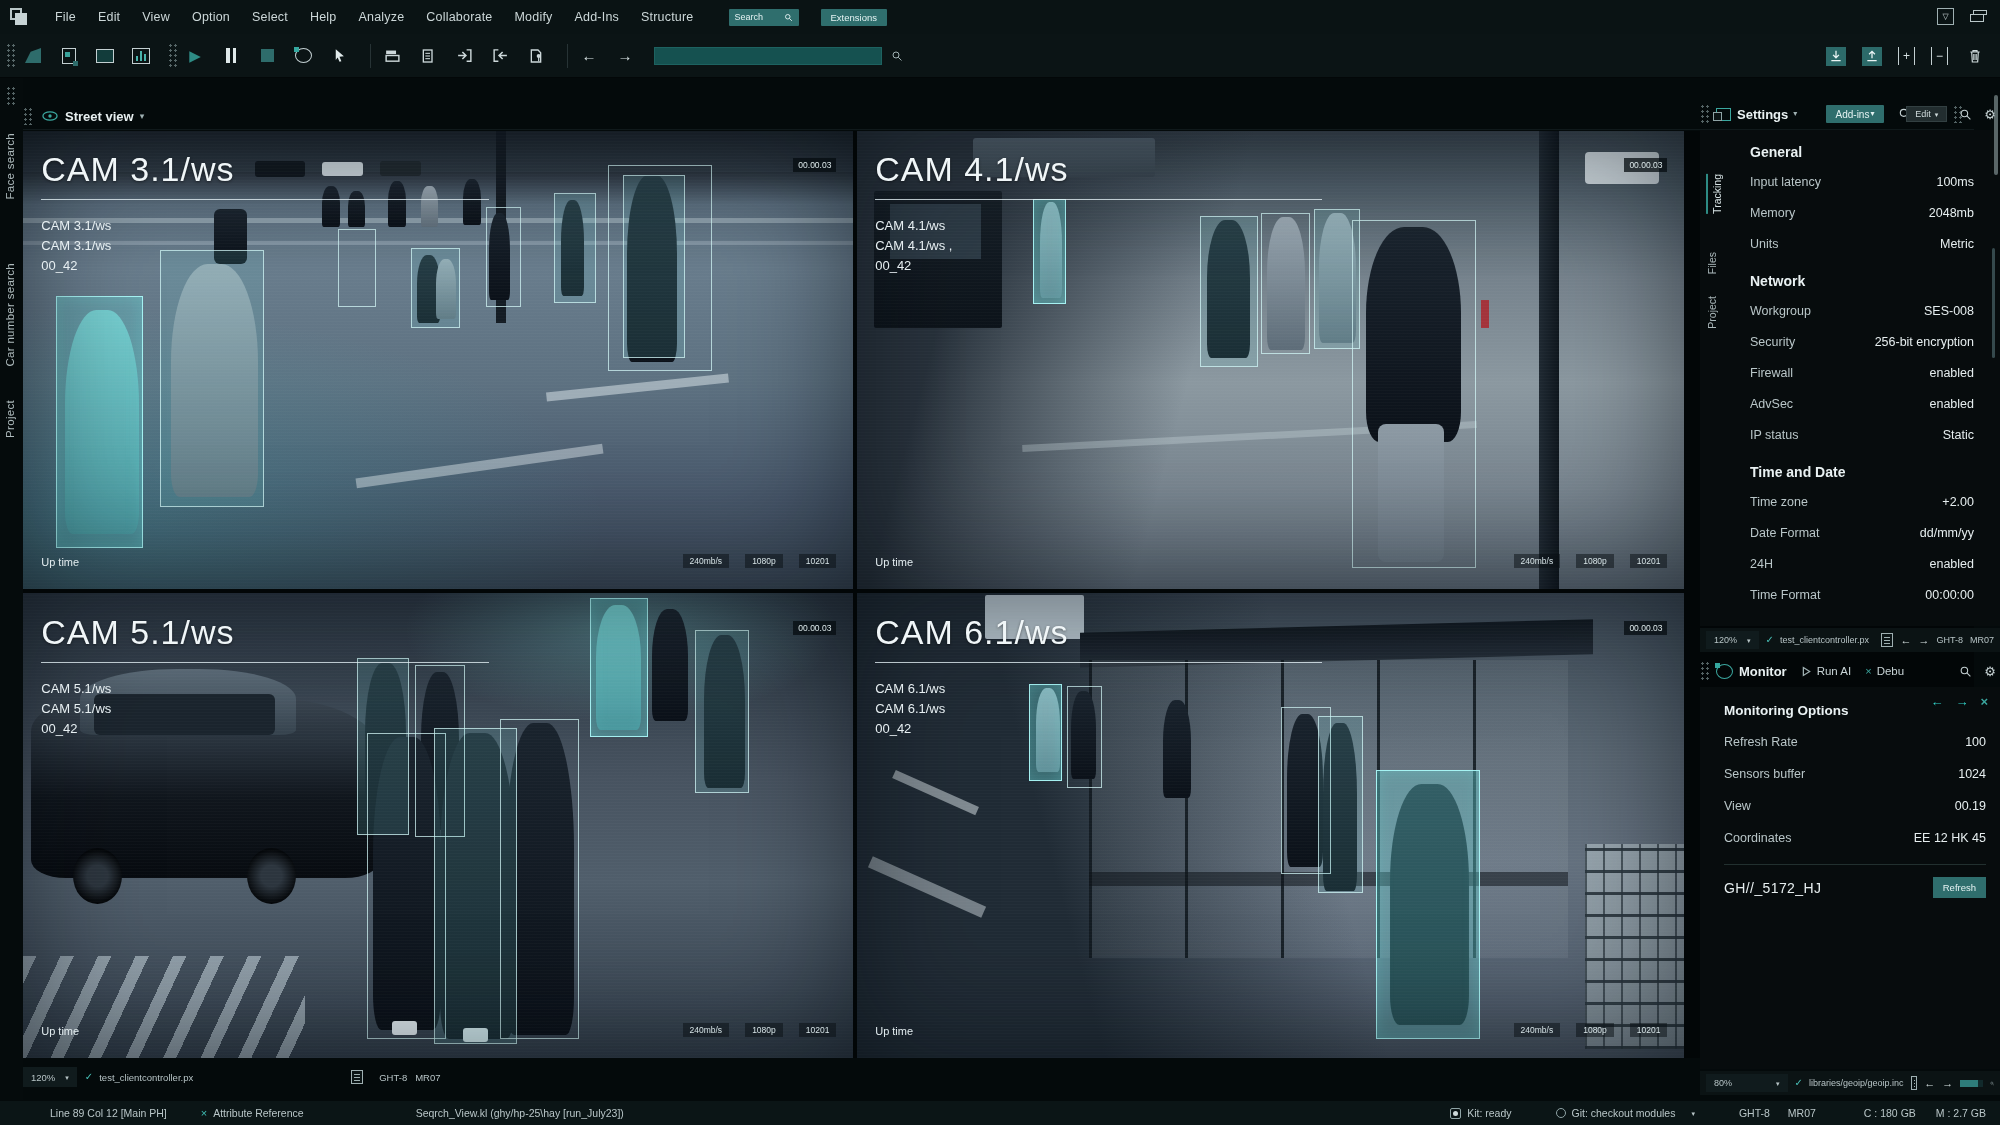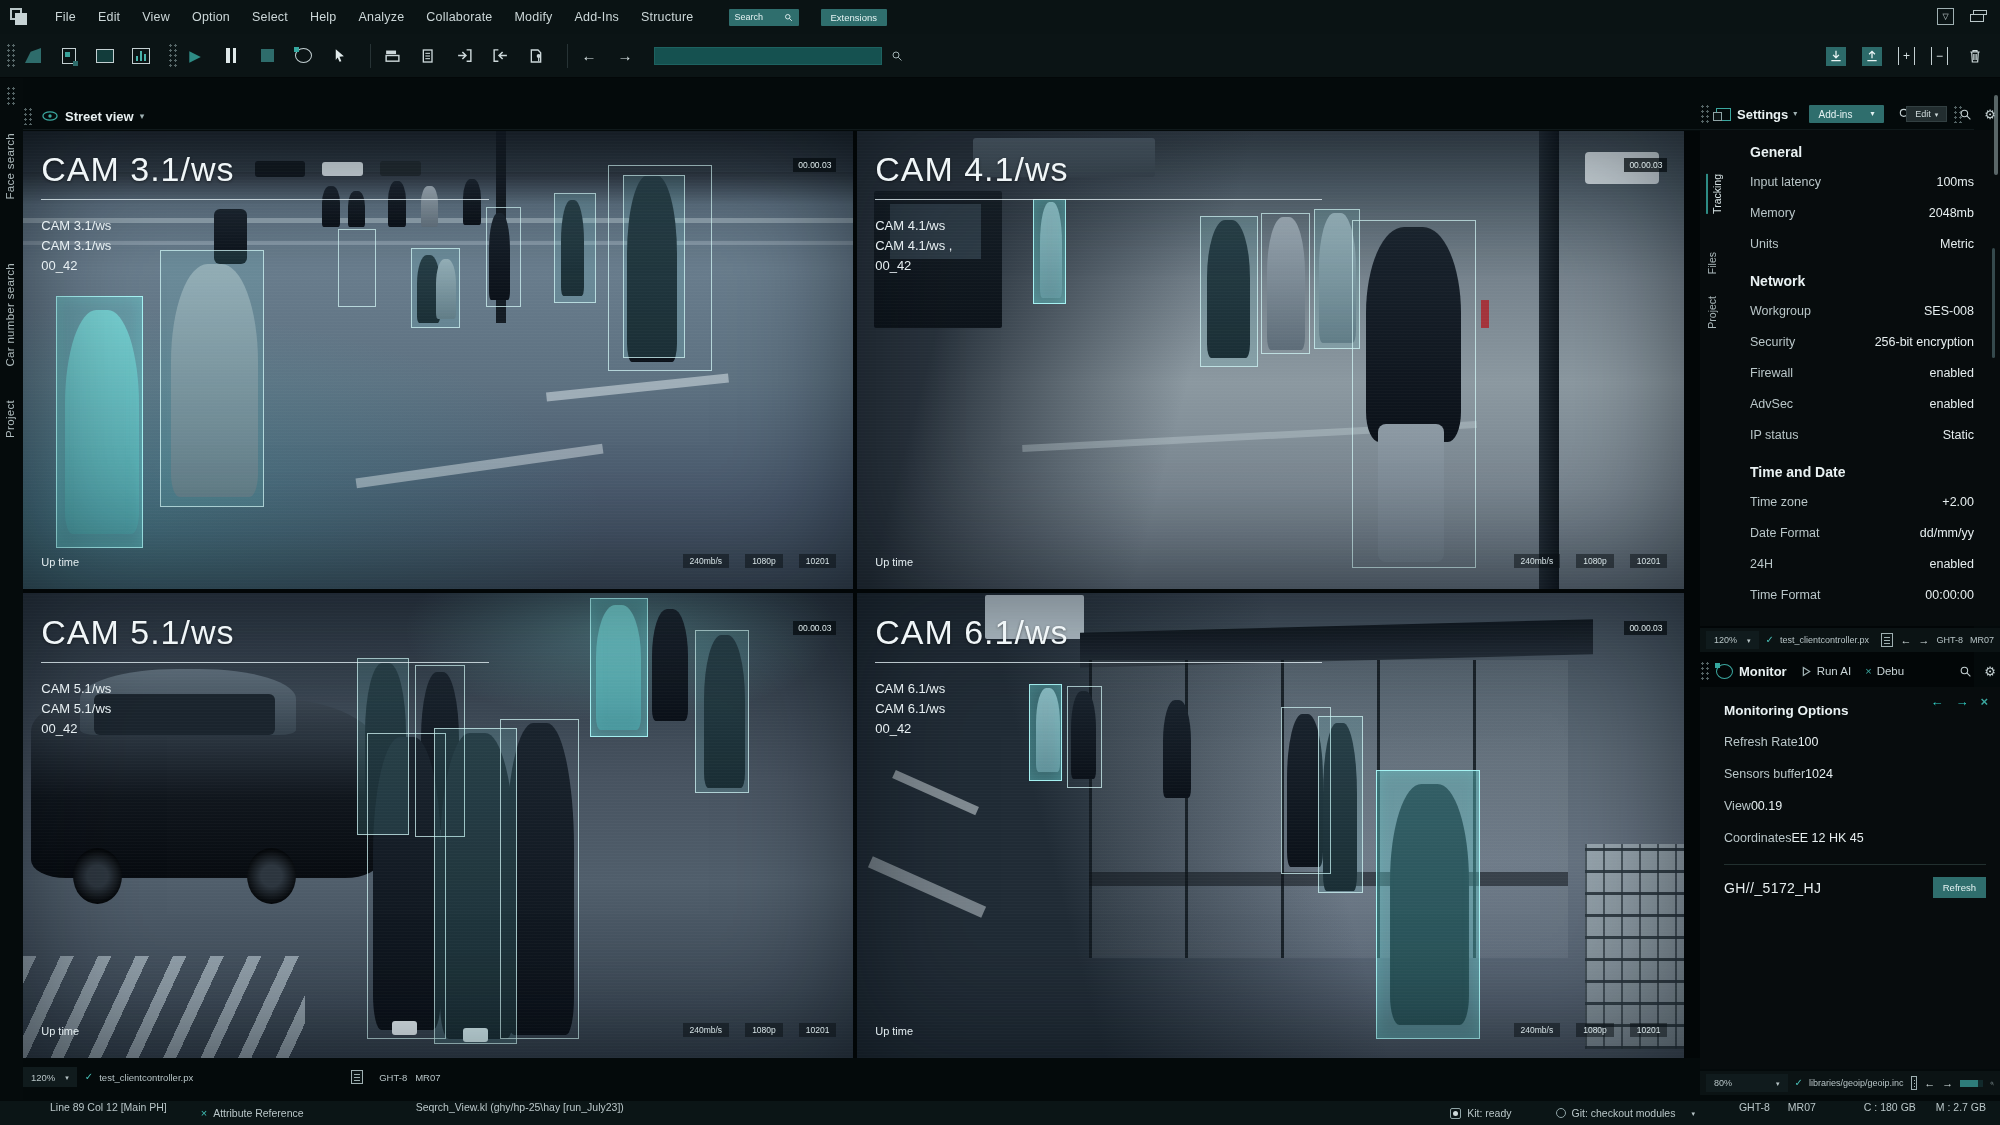--- a/index.html
+++ b/index.html
@@ -3,21 +3,21 @@
 <meta charset="utf-8">
 <style>
   html,body{margin:0;padding:0;background:#020607;}
   *{box-sizing:border-box;font-family:"Liberation Sans",sans-serif;}
   #root{position:relative;width:2000px;height:1125px;background:#040a0b;overflow:hidden;color:#dce6e8;}
 
   
   .dots{background-image:radial-gradient(rgba(150,172,175,.55) 1px,transparent 1.2px);background-size:5px 5px;}
   .icon-svg{display:inline-block;vertical-align:middle;}
   .glyph{display:inline-block;vertical-align:middle;line-height:1;}
-  .tealbtn{background:#2f6e6d;color:#e4f2f2;border:none;display:inline-flex;align-items:center;justify-content:center;gap:18px;text-align:right;}
+  .tealbtn{background:#2f6e6d;color:#e4f2f2;border:none;display:inline-flex;align-items:center;justify-content:center;gap:1px;text-align:right;}
   .graybtn{background:#222d2f;color:#cfdadb;border:1px solid #334042;}
 
   
   #menubar{position:absolute;left:0;top:0;width:2000px;height:34px;background:#0a1314;display:flex;align-items:center;border-bottom:1px solid #0d1head;}
   #applogo{position:relative;width:20px;height:18px;margin:0 14px 0 10px;}
   #applogo .sq1{position:absolute;left:0;top:0;width:12px;height:12px;border:2px solid #b9c6c8;background:#0a1314;}
   #applogo .sq2{position:absolute;left:5px;top:5px;width:12px;height:12px;background:#c7d3d5;}
   .menu-item{font-size:12.5px;color:#ccd7d8;padding:0 11px;cursor:default;letter-spacing:.2px;}
   #menu-search{width:70px;height:17px;margin-left:24px;font-size:9px;padding:0 6px;justify-content:space-between;border-radius:1px;}
   #menu-extensions{height:17px;margin-left:22px;font-size:9.5px;padding:0 10px;border-radius:1px;}
@@ -112,33 +112,33 @@
   .pstatus{height:24px;margin-top:2px;background:#0b1314;display:flex;align-items:center;font-size:9px;color:#b7c4c6;gap:7px;padding:0 6px;}
   .pstatus .arrowg{font-size:11px;}
   #monitor-panel{margin-top:5px;}
   .mh-item{display:flex;align-items:center;gap:5px;font-size:11.5px;color:#c8d4d6;margin-left:14px;}
   .mh-item .glyph{font-size:11px;color:#9fb0b2;}
   #monitor-body{background:#070c0d;margin-top:2px;padding:6px 14px 0 24px;position:relative;height:382px;}
   #mini-nav{position:absolute;right:12px;top:8px;display:flex;gap:12px;align-items:center;}
   #mini-nav .glyph{font-size:13px;font-weight:bold;color:#31d3c9;}
   #mini-nav .x{color:#3ba79f;font-size:13px;}
   #mon-title{font-size:13.5px;font-weight:bold;color:#e9f1f2;margin-top:10px;}
-  .mrow{display:flex;justify-content:flex-start;align-items:center;height:32px;}
+  .mrow{display:flex;justify-content:space-between;align-items:center;height:32px;}
   #mon-divider{height:1px;background:#22302f;margin:10px 0 0 0;}
   #chart-head{display:flex;justify-content:space-between;align-items:center;margin-top:12px;}
   #chart-title{font-size:14px;color:#e6eeef;letter-spacing:.4px;}
   #refresh-btn{height:21px;font-size:9.5px;padding:0 10px;}
   #chartbox{position:relative;height:156px;margin-top:8px;}
   #chartbox .ytop{position:absolute;right:2px;top:40px;font-size:8.5px;color:#9fb0b2;}
   #chartbox .ybot{position:absolute;right:0;bottom:2px;font-size:8.5px;color:#9fb0b2;}
   #mon-status .bar{width:46px;height:7px;background:#11292b;position:relative;}
   #mon-status .bar i{position:absolute;left:0;top:0;bottom:0;width:78%;background:#2e7c7a;}
 
   
-  #bottombar{position:absolute;left:0;top:1100px;width:2000px;height:25px;background:#0b1516;display:flex;font-size:10.5px;color:#b9c6c8;border-top:1px solid #040a0b;}
+  #bottombar{position:absolute;left:0;top:1100px;width:2000px;height:25px;background:#0b1516;display:flex;align-items:center;font-size:10.5px;color:#b9c6c8;border-top:1px solid #040a0b;}
   #bottombar .item{margin-right:0;}
   .bb-x{color:#3fbdb4;font-size:11px;margin-right:6px;}
   .kitdot{width:11px;height:11px;border:1px solid #8fa3a5;border-radius:2px;display:inline-flex;align-items:center;justify-content:center;margin-right:6px;}
   .kitdot i{width:5px;height:5px;border-radius:50%;background:#cfdadb;}
   .gitdot{width:10px;height:10px;border-radius:50%;background:conic-gradient(#cfdadb 0 65%,#39464 65% 100%);border:1px solid #8fa3a5;margin-right:6px;}
   #winscroll{position:absolute;right:2px;top:95px;width:4px;height:80px;background:#9fb0b2;opacity:.55;border-radius:2px;}
 </style>
 </head>
 <body>
 

